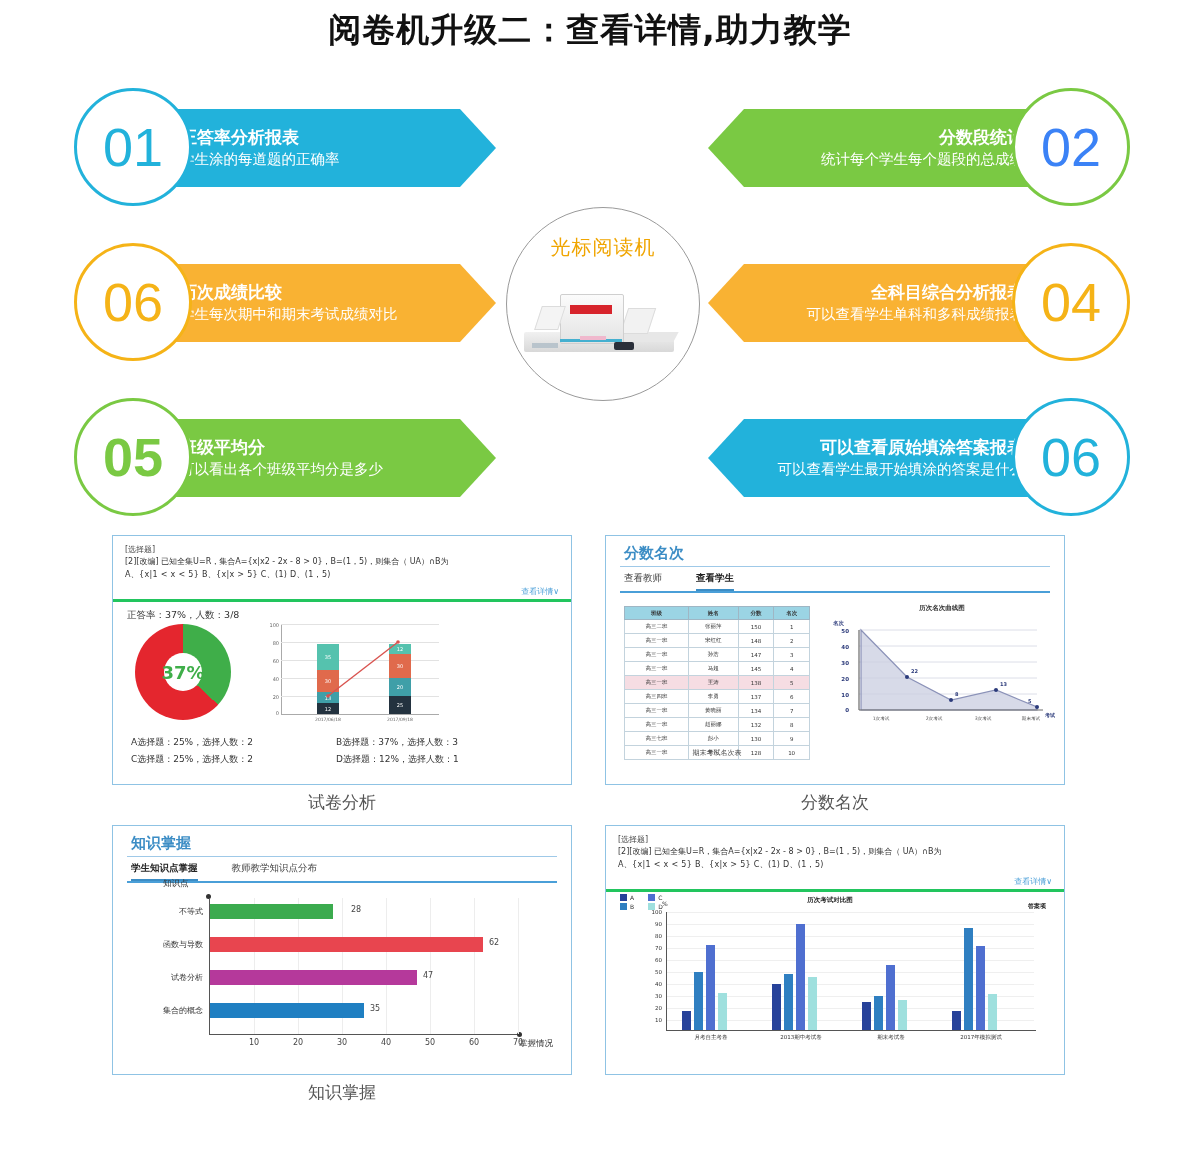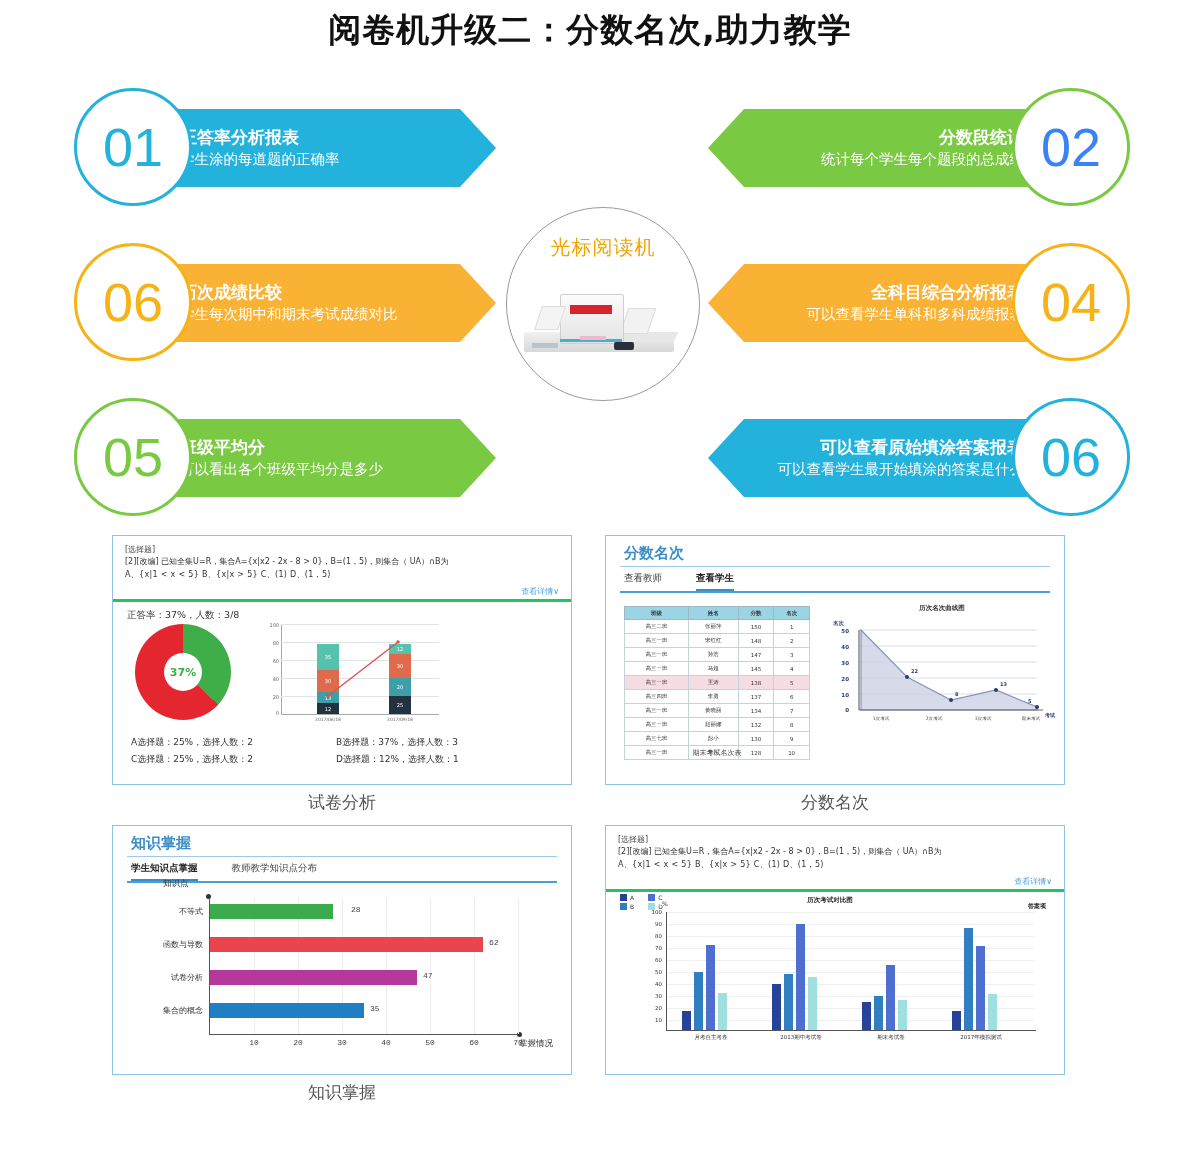--- a/index.html
+++ b/index.html
@@ -63,21 +63,21 @@
     font-size:14.5px;color:#fff;line-height:1.4;white-space:nowrap;
   }
 
   
   .c-blue{border-color:#22b2db;color:#22b2db;}
   .b-blue{background:#22b2db;}
   .c-green{border-color:#7ac943;color:#3b82f6;}
   .b-green{background:#7ac943;}
   .c-orange{border-color:#f5b317;color:#f5b317;}
   .b-orange{background:#f9b233;}
-  .c-green2{border-color:#7ac943;color:#7ac943;}
+  .c-green2{border-color:#7ac943;color:#7ac943;font-weight:bold;}
   .b-green2{background:#7ac943;}
   .c-blue2{border-color:#22b2db;color:#22b2db;}
   .b-blue2{background:#22b2db;}
 
   
   .hub{
     position:absolute;left:494px;top:129px;width:192px;height:192px;
     border-radius:50%;background:#fff;border:1px solid #9a9a9a;
     z-index:5;overflow:hidden;
     display:flex;flex-direction:column;align-items:center;
@@ -134,21 +134,21 @@
     background:conic-gradient(#3fae49 0deg 133deg, #e4262e 133deg 360deg);
     position:relative;
   }
   .donut::after{
     content:"";position:absolute;left:29px;top:29px;width:38px;height:38px;
     border-radius:50%;background:#fff;
   }
   .donut-txt{
     position:absolute;left:0;top:0;width:96px;height:96px;
     display:flex;align-items:center;justify-content:center;
-    font-size:11px;font-weight:bold;color:#3fae49;z-index:2;
+    font-size:18px;font-weight:bold;color:#3fae49;z-index:2;
   }
 
   
   .sbc{position:absolute;left:150px;top:88px;width:180px;height:108px;}
   .sbc .axisY{position:absolute;left:18px;top:0;width:1px;height:90px;background:#aaa;}
   .sbc .axisX{position:absolute;left:18px;top:90px;width:158px;height:1px;background:#aaa;}
   .sbc .gl{position:absolute;left:18px;width:158px;height:1px;background:#e2e2e2;}
   .sbc .yt{position:absolute;left:0;width:16px;text-align:right;font-size:5px;color:#666;}
   .sbc .stack{position:absolute;width:22px;bottom:18px;}
   .sbc .seg{width:22px;display:flex;align-items:center;justify-content:center;font-size:5px;color:#fff;box-sizing:border-box;}
@@ -175,21 +175,21 @@
   .rank-cap{position:absolute;left:18px;top:212px;width:186px;text-align:center;font-size:7px;color:#444;}
 
   
   .area{position:absolute;left:225px;top:72px;width:222px;height:150px;}
   .area-title{position:absolute;left:0;top:-4px;width:222px;text-align:center;font-size:6.5px;color:#333;font-weight:bold;}
   .area-ylabel{position:absolute;left:2px;top:12px;font-size:5.5px;color:#2b3a7a;font-weight:bold;}
   .area-xlabel{position:absolute;right:-2px;top:104px;font-size:5px;color:#2b3a7a;font-weight:bold;text-align:right;line-height:1.2;}
 
   
   .p3-title{font-size:15px;color:#3c8dc5;font-weight:bold;padding:8px 0 3px 18px;}
-  .hbars{position:absolute;left:10px;top:66px;width:440px;height:176px;font-family:Liberation Mono, monospace;}
+  .hbars{position:absolute;left:10px;top:66px;width:440px;height:176px;}
   .hb-axisY{position:absolute;left:86px;top:6px;width:1px;height:136px;background:#555;}
   .hb-axisX{position:absolute;left:86px;top:142px;width:310px;height:1px;background:#555;}
   .hb-dotTop{position:absolute;left:83px;top:2px;width:5px;height:5px;border-radius:50%;background:#333;}
   .hb-dotRight{position:absolute;left:394px;top:140px;width:5px;height:5px;border-radius:50%;background:#333;}
   .hb-glx{position:absolute;top:6px;width:1px;height:136px;background:#ededed;}
   .hb-lab{position:absolute;left:0;width:80px;text-align:right;font-size:8px;color:#333;}
   .hb-bar{position:absolute;left:87px;height:15px;}
   .hb-val{position:absolute;font-size:8px;color:#444;}
   .hb-xt{position:absolute;top:146px;font-size:8px;color:#444;width:20px;text-align:center;}
   .hb-xlab{position:absolute;left:396px;top:146px;font-size:8.5px;color:#333;}
@@ -206,21 +206,21 @@
   .gb-axisX{position:absolute;left:46px;top:128px;width:370px;height:1px;background:#555;}
   .gb-gl{position:absolute;left:46px;width:368px;height:1px;background:#efefef;}
   .gb-yt{position:absolute;left:22px;width:20px;text-align:right;font-size:5.5px;color:#333;}
   .gb-ylab{position:absolute;left:42px;top:-2px;font-size:6px;color:#333;}
   .gb-bar{position:absolute;bottom:0;width:9px;}
   .gb-xt{position:absolute;top:132px;font-size:5.5px;color:#333;text-align:center;width:90px;}
 </style>
 </head>
 <body>
 
-<div class="page-title">阅卷机升级二：分数名次,助力教学</div>
+<div class="page-title">阅卷机升级二：查看详情,助力教学</div>
 
 <div class="info">
 
   <div class="row r1">
     <div class="circ left c-blue">01</div>
     <div class="banner left b-blue">
       <div class="b-title">正答率分析报表</div>
       <div class="b-sub">学生涂的每道题的正确率</div>
     </div>
     <div class="circ right c-green">02</div>

